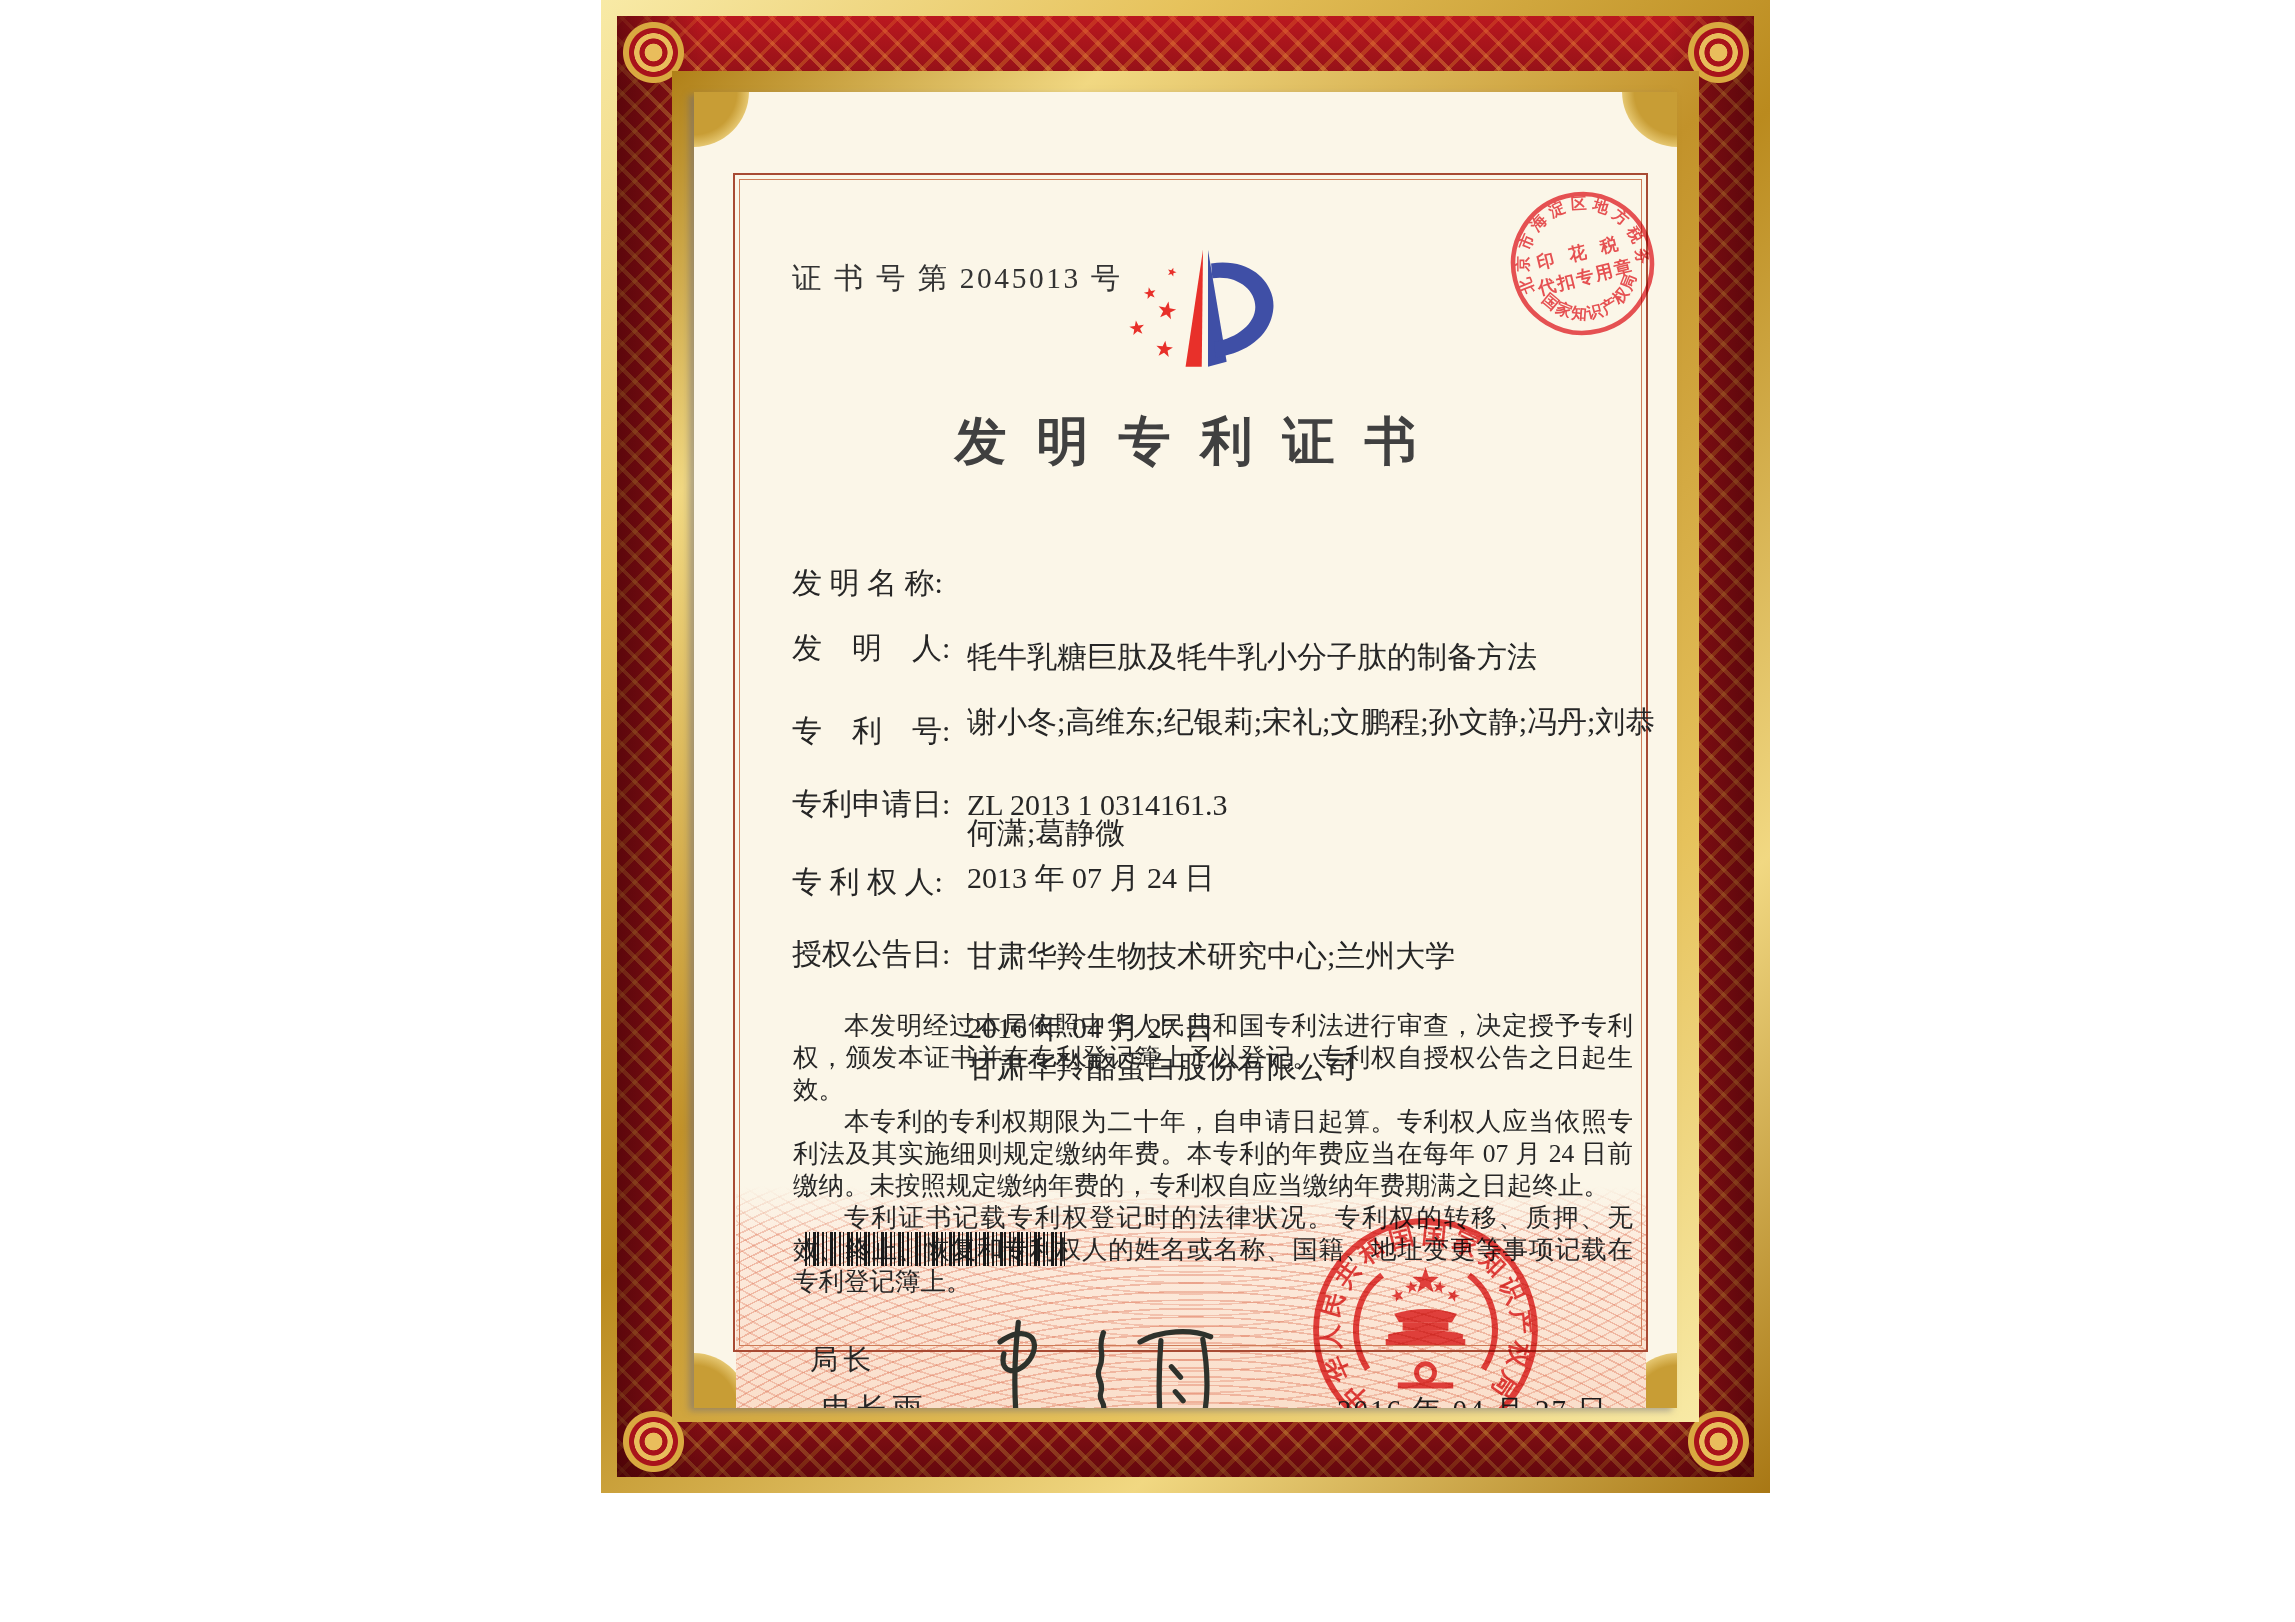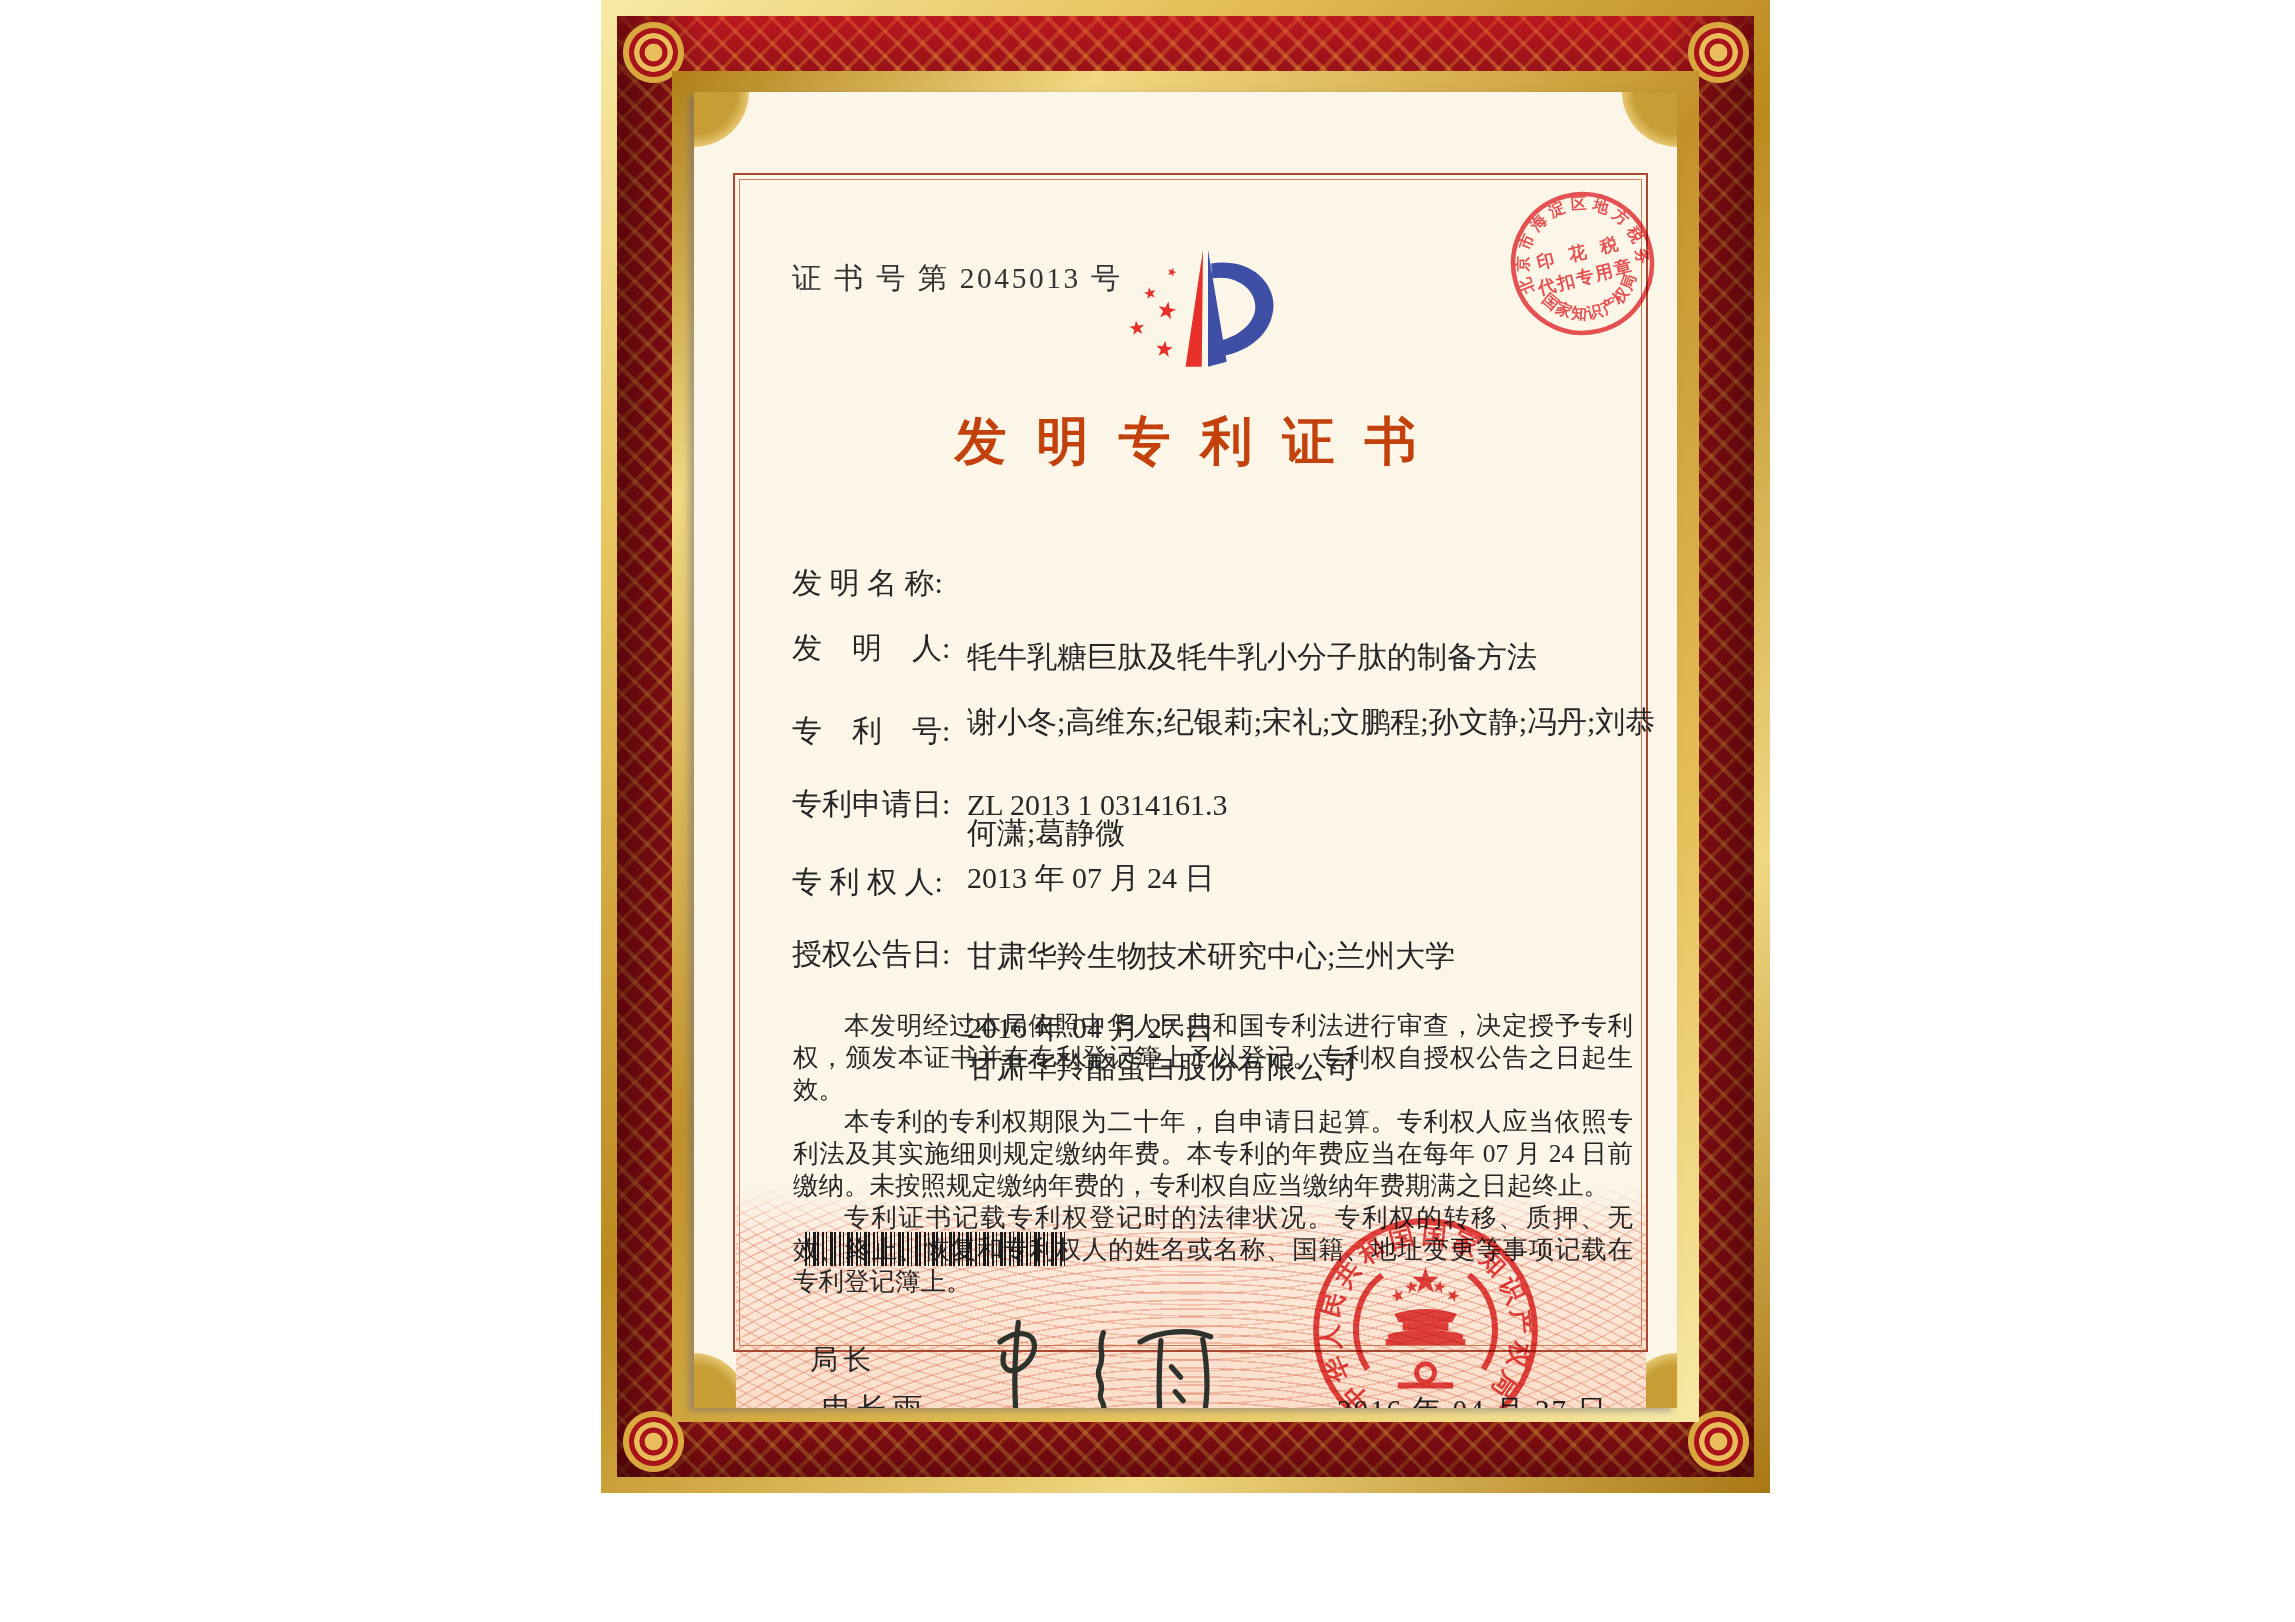--- a/index.html
+++ b/index.html
@@ -33,21 +33,21 @@
     background-image:
       repeating-radial-gradient(circle at 50% 982px,rgba(221,110,80,.38) 0 1.6px,rgba(221,110,80,0) 1.6px 8.5px),
       repeating-radial-gradient(circle at 50% -641px,rgba(221,110,80,.30) 0 1.6px,rgba(221,110,80,0) 1.6px 11px),
       linear-gradient(180deg,#fdf0e4,#f9d8c2);}
   .guilloche::before{content:"";position:absolute;left:0;right:0;top:0;height:52px;
     background:linear-gradient(180deg,#fbf6e8,rgba(251,246,232,0));}
   
   .cert-number{position:absolute;left:98px;top:167px;font-size:29.4px;letter-spacing:2.6px;color:#333;z-index:2;}
   .logo{position:absolute;left:411px;top:149px;width:196px;height:137px;z-index:2;}
   .main-title{position:absolute;left:50%;transform:translateX(-50%);top:315px;font-size:52px;font-weight:700;
-    letter-spacing:30px;text-indent:30px;white-space:nowrap;color:#c2410c;z-index:2;}
+    letter-spacing:30px;text-indent:30px;white-space:nowrap;color:#404040;z-index:2;}
   .field-row{position:absolute;left:98px;z-index:2;font-size:30px;line-height:37px;white-space:pre;display:flex;}
   .flabel{display:inline-block;width:175px;flex:0 0 175px;}
   .fvalue{display:block;}
   .fvalue2{display:block;}
   .r0{top:472px}.r1{top:537px}.r2{top:620px}.r3{top:693px}.r4{top:771px}.r5{top:843px}
   .body-text{position:absolute;left:99px;width:840px;top:878px;z-index:2;font-size:25.5px;line-height:32px;
     text-align:justify;margin-top:40px;}
   .body-text p{margin:0;text-indent:2em;}
   .barcode{position:absolute;left:111px;top:1140px;width:262px;height:34px;z-index:2;
     background:repeating-linear-gradient(90deg,#191919 0 2px,rgba(0,0,0,0) 2px 3.9px,#191919 3.9px 5.2px,rgba(0,0,0,0) 5.2px 7.9px,#191919 7.9px 11px,rgba(0,0,0,0) 11px 12.4px,#191919 12.4px 13.7px,rgba(0,0,0,0) 13.7px 17px);}

